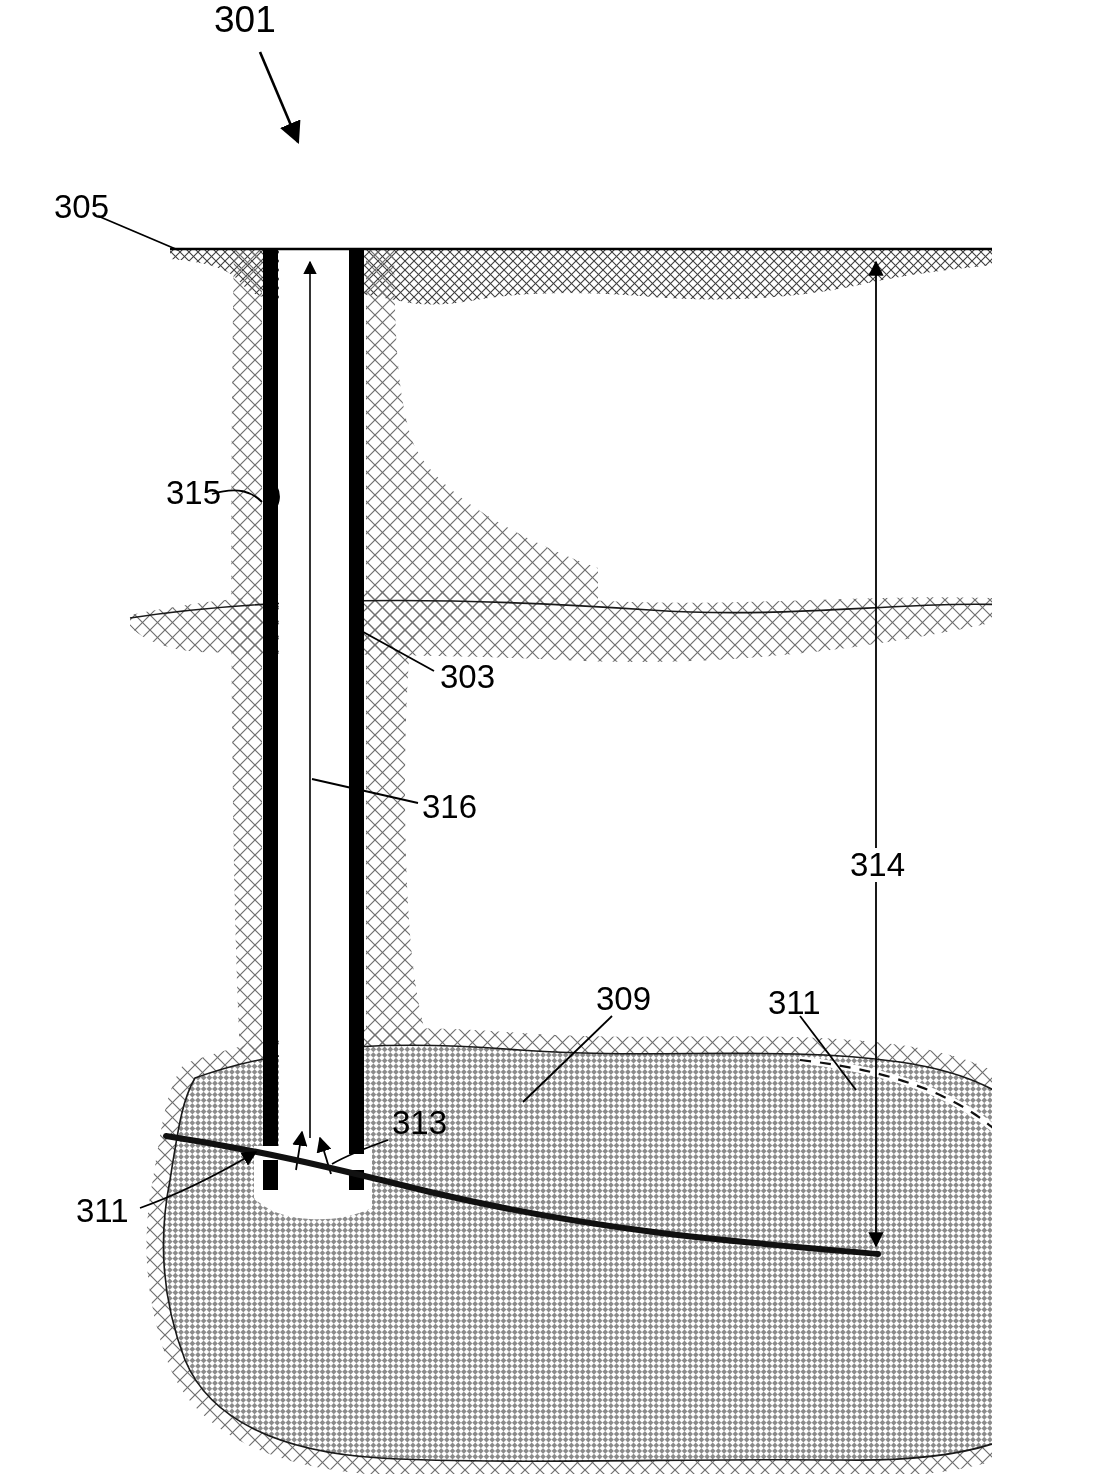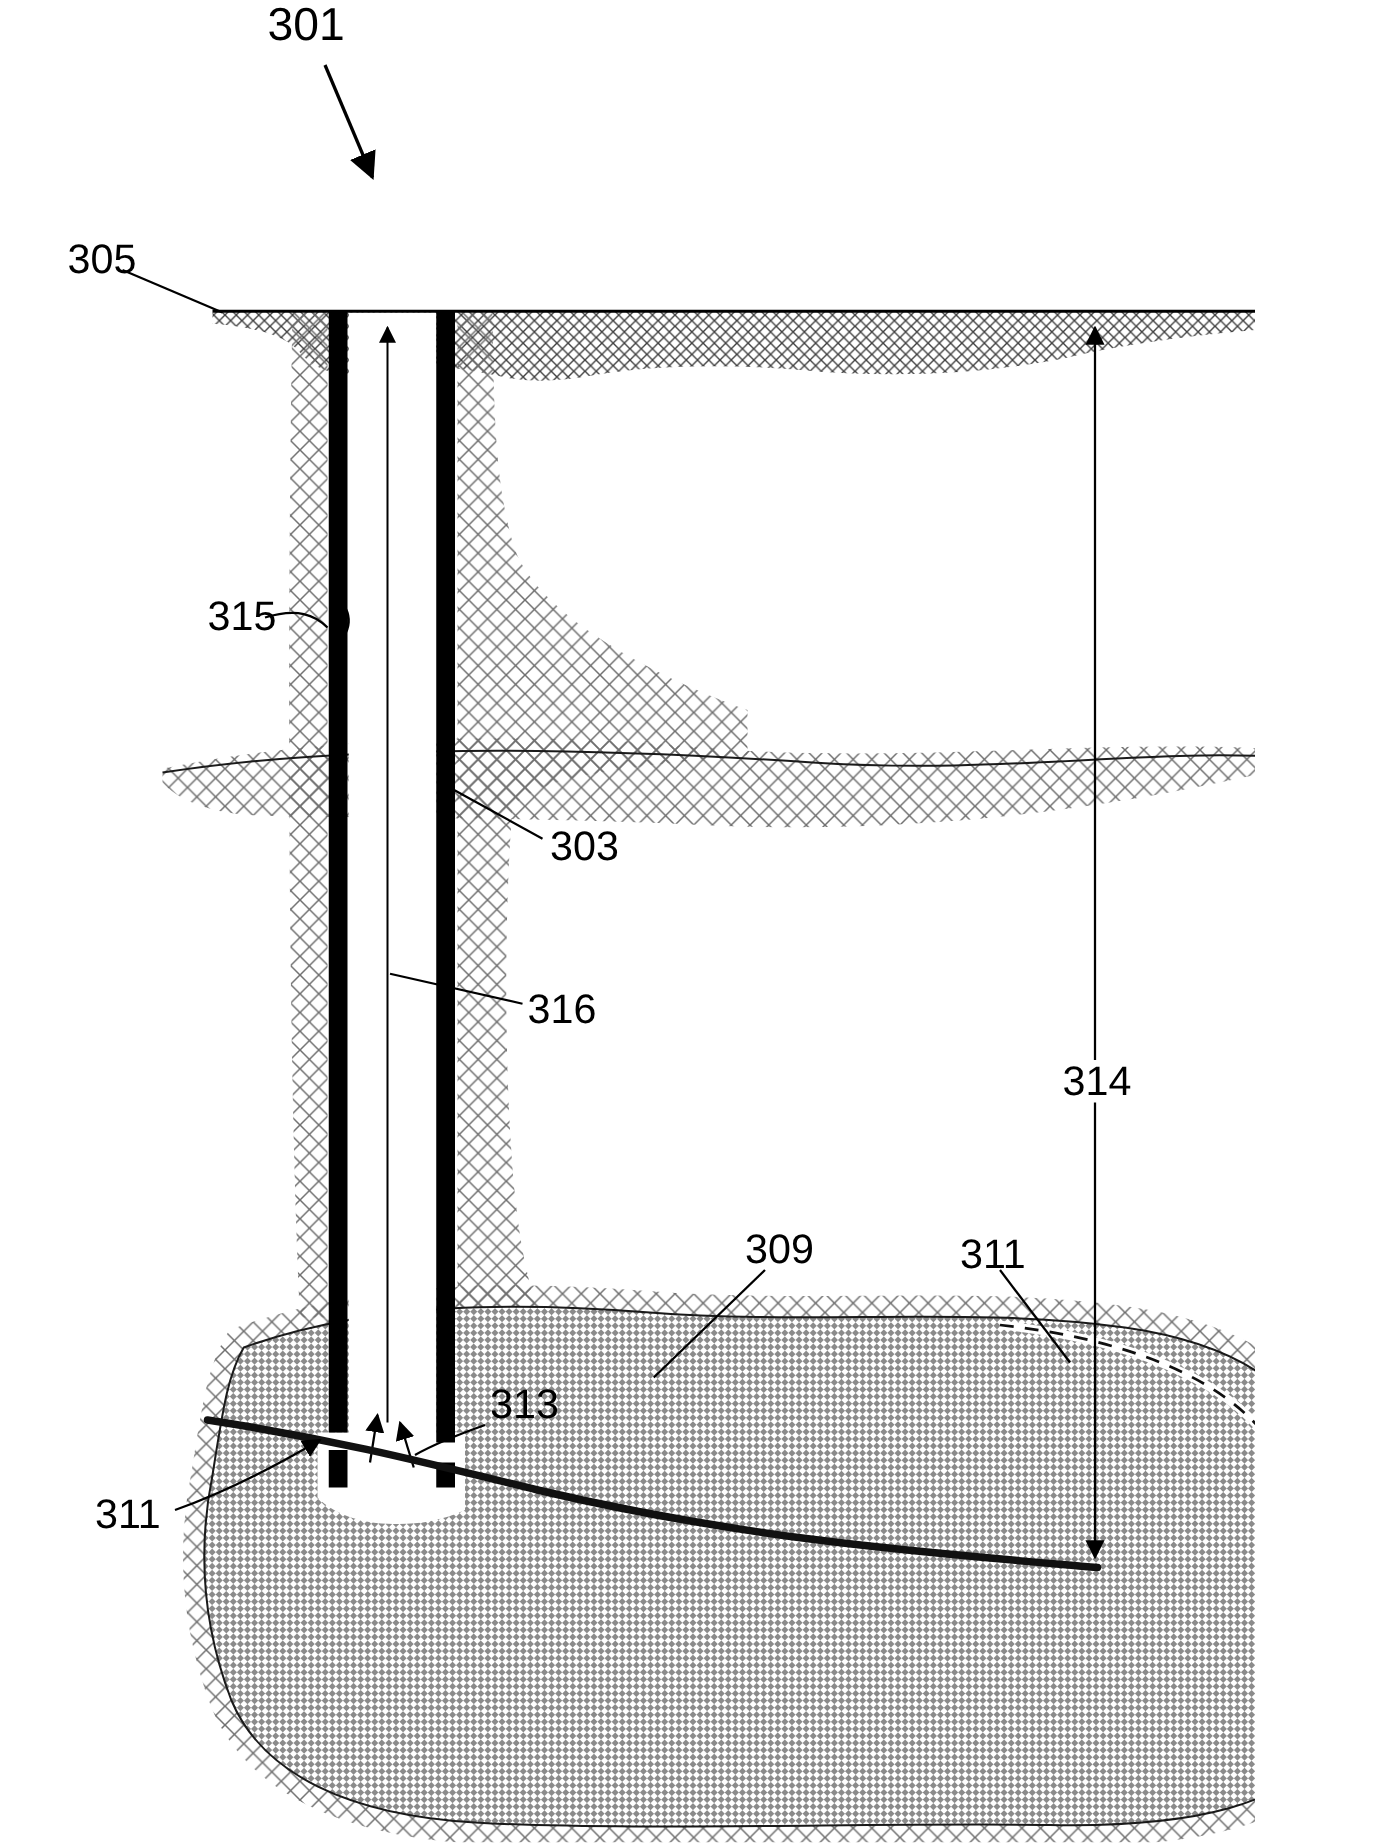--- a/index.html
+++ b/index.html
@@ -1,16 +1,16 @@
 <!DOCTYPE html>
 <html><head>
 <meta charset="utf-8">
 <style>
   html,body{margin:0;padding:0;background:#ffffff;}
-  .stage{position:relative;width:992px;height:1474px;background:#ffffff;overflow:hidden;padding-left:12px;}
+  .stage{position:relative;width:992px;height:1474px;background:#ffffff;overflow:hidden;}
   svg{position:absolute;left:0;top:0;}
   text{font-family:"Liberation Sans", sans-serif;fill:#000;}
   .lbl{font-size:33px;}
   .lbl-big{font-size:37px;}
 </style>
 </head>
 <body>
 
 <div class="stage">
 <svg width="1115" height="1474" viewBox="0 0 1115 1474">

